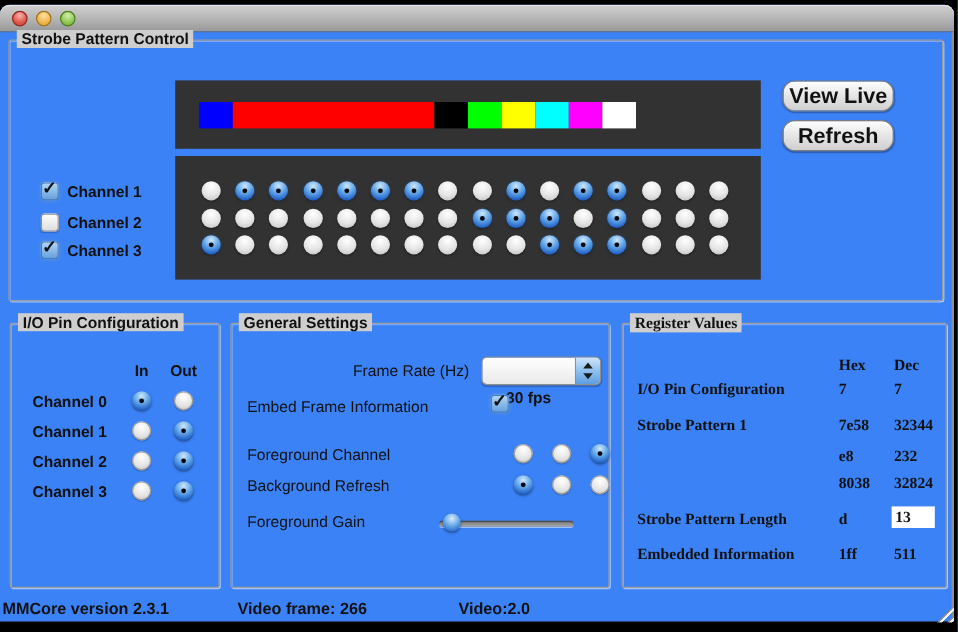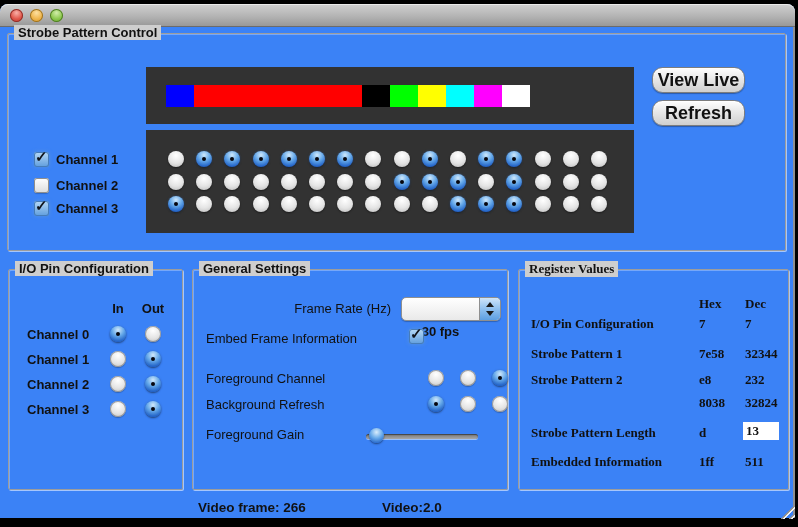--- a/index.html
+++ b/index.html
@@ -384,21 +384,20 @@
           <span class="reg-label">I/O Pin Configuration</span>
           <span class="reg-val" style="left: 180px;">7</span>
           <span class="reg-val" style="left: 226px;">7</span>
         </div>
         <div class="reg-row" style="top: 75px;">
           <span class="reg-label">Strobe Pattern 1</span>
           <span class="reg-val" style="left: 180px;">7e58</span>
           <span class="reg-val" style="left: 226px;">32344</span>
         </div>
         <div class="reg-row" style="top: 101px;">
-          <span class="reg-label">Strobe Pattern 2</span>
           <span class="reg-val" style="left: 180px;">e8</span>
           <span class="reg-val" style="left: 226px;">232</span>
         </div>
         <div class="reg-row" style="top: 124px;">
           <span class="reg-val" style="left: 180px;">8038</span>
           <span class="reg-val" style="left: 226px;">32824</span>
         </div>
         <div class="reg-row" style="top: 154px;">
           <span class="reg-label">Strobe Pattern Length</span>
           <span class="reg-val" style="left: 180px;">d</span>
@@ -406,18 +405,19 @@
         </div>
         <div class="reg-row" style="top: 183px;">
           <span class="reg-label">Embedded Information</span>
           <span class="reg-val" style="left: 180px;">1ff</span>
           <span class="reg-val" style="left: 226px;">511</span>
         </div>
       </div>
   </div>
 
   <div class="statusbar">
+    <span style="left:2px">MMCore version 2.3.1</span>
     <span style="left:198px">Video frame: 266</span>
     <span style="left:382px">Video:2.0</span>
   </div>
 
   <div class="resize-grip"></div>
 </div>
 
 </body></html>

